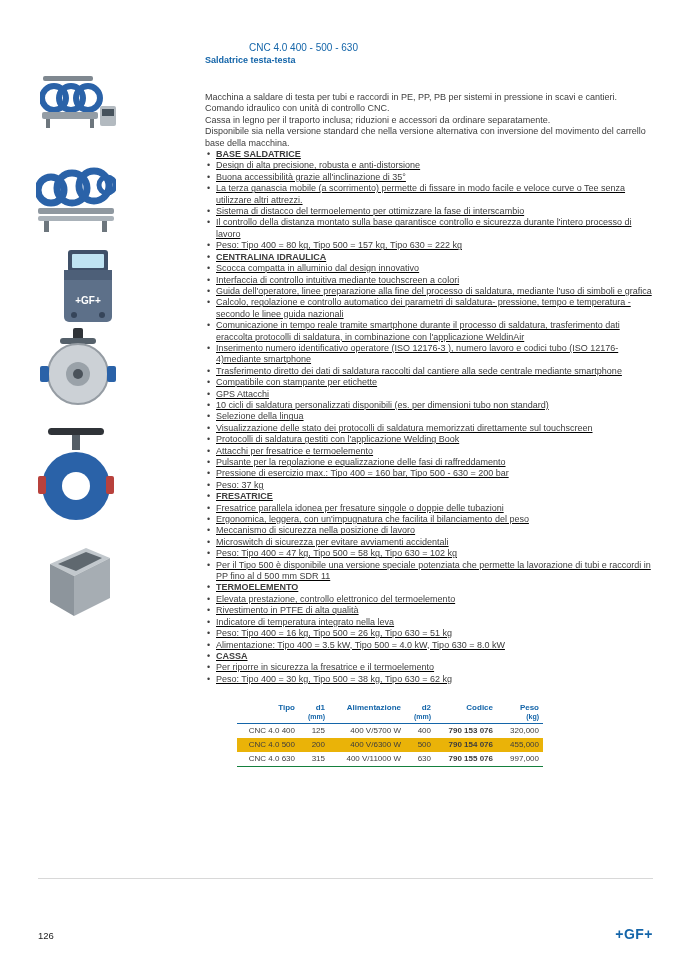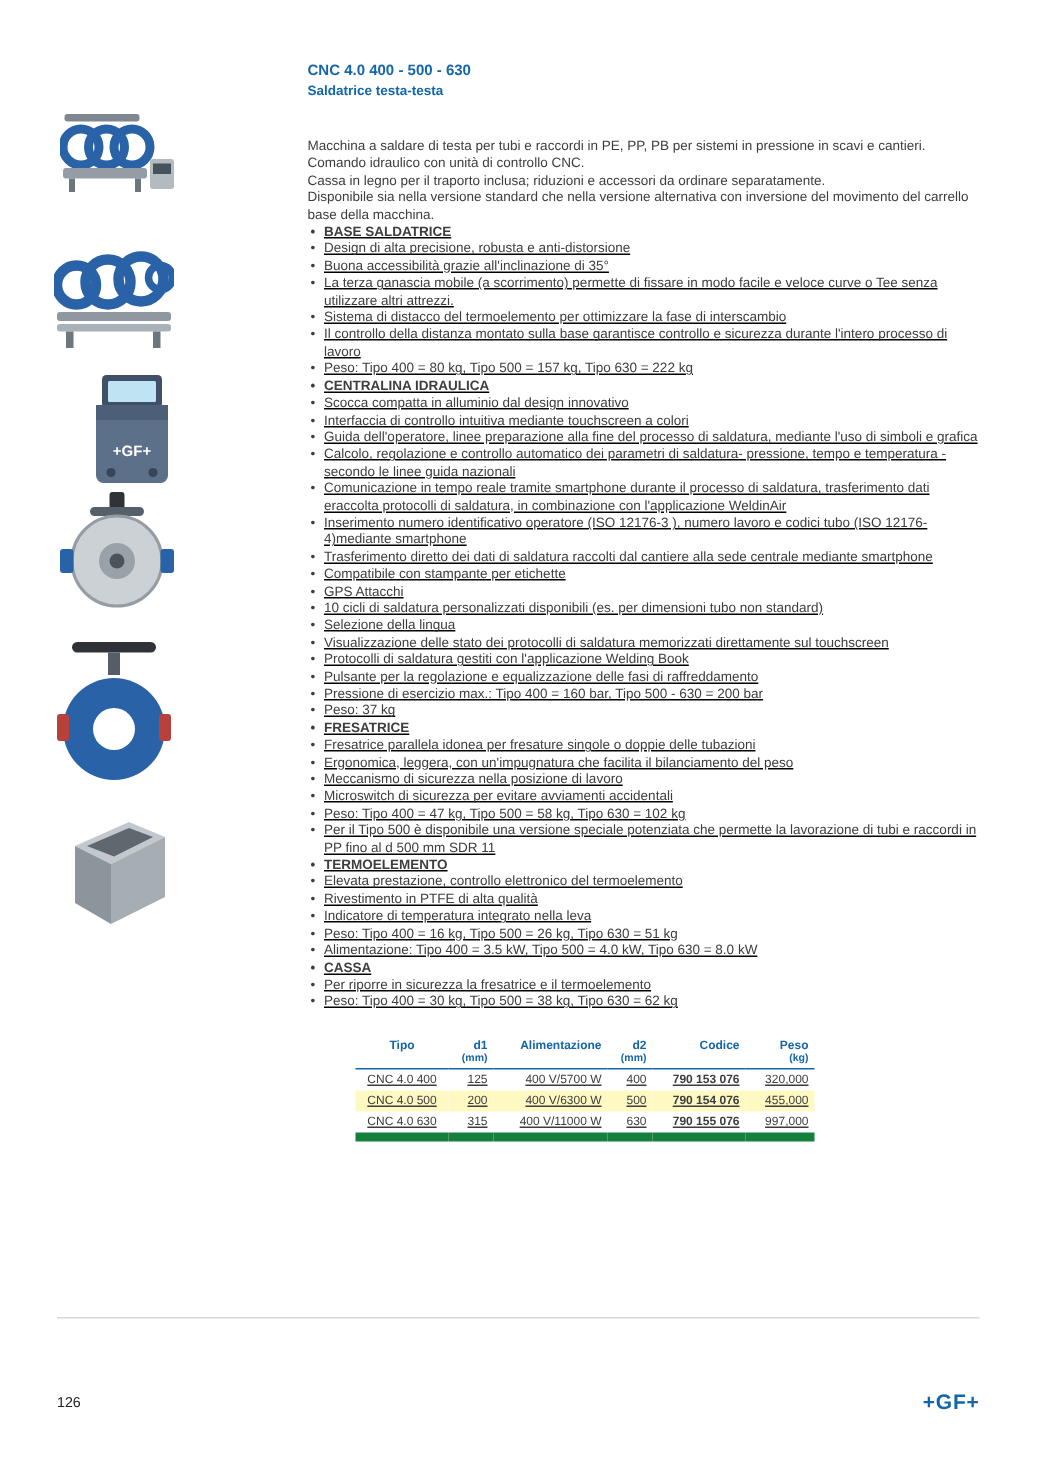--- a/index.html
+++ b/index.html
@@ -5,21 +5,21 @@
   * { margin:0; padding:0; box-sizing:border-box; }
   html,body { background:#ffffff; }
   body { font-family:"Liberation Sans", sans-serif; }
   .page { position:relative; width:691px; height:972px; background:#ffffff; overflow:hidden; }
 
   
   .photo-tile { position:absolute; }
 
   
   .content { position:absolute; left:205px; top:42px; width:448px; }
-  .title    { font-size:10px; font-weight:bold; color:#1465a9; line-height:12px; }
+  .title    { font-size:10px; font-weight:normal; color:#1465a9; line-height:12px;margin-left:44px; }
   .subtitle { font-size:9px;  font-weight:bold; color:#1465a9; line-height:11px; margin-top:1px; }
   .intro { margin-top:26px; }
   .para { font-size:9px; line-height:11.4px; color:#3d3d3d; }
   .sections { margin-top:0;text-decoration:underline; }
   .section-heading {
     font-size:9px; line-height:11.4px; font-weight:bold; color:#3d3d3d;
     position:relative; padding-left:11px;
   }
   .bullet-item {
     font-size:9px; line-height:11.4px; color:#3d3d3d;
@@ -32,26 +32,26 @@
   
   .spec-table { border-collapse:collapse; margin-top:16px; margin-left:32px; }
   .spec-table th {
     color:#1465a9; font-weight:bold; font-size:8px; line-height:9px;
     text-align:right; padding:2px 4px 2px 4px; vertical-align:top;
     border-bottom:1px solid #1465a9;
   }
   .spec-table th .units { font-size:7px; font-weight:bold; color:#1465a9; }
   .spec-table td {
     font-size:8px; line-height:10px; color:#3d3d3d;
-    text-align:right; padding:2px 4px;text-decoration:underline;
+    text-align:right; padding:2px 4px;
   }
   .spec-table td.codice { font-weight:bold; }
-  .spec-table tbody tr:nth-child(2) { background:#fef9c3; }
-  .spec-table tbody tr:last-child td { border-bottom:6px solid #15803d; }
-  .spec-table th:nth-child(1), .spec-table td:nth-child(1){ min-width:62px;text-align:center; }
+  .spec-table tbody tr:nth-child(2) { background:#eab308; }
+  .spec-table tbody tr:last-child td { border-bottom:1px solid #15803d; }
+  .spec-table th:nth-child(1), .spec-table td:nth-child(1){ min-width:62px; }
   .spec-table th:nth-child(2), .spec-table td:nth-child(2){ min-width:30px; }
   .spec-table th:nth-child(3), .spec-table td:nth-child(3){ min-width:76px; }
   .spec-table th:nth-child(4), .spec-table td:nth-child(4){ min-width:30px; }
   .spec-table th:nth-child(5), .spec-table td:nth-child(5){ min-width:62px; }
   .spec-table th:nth-child(6), .spec-table td:nth-child(6){ min-width:46px; }
 
   
   .footer-divider { position:absolute; left:38px; top:878px; width:615px; height:1px; background:#d8d8d8; }
   .page-number { position:absolute; left:38px; top:930px; font-size:9.5px; color:#222222; }
   .brand-logo  { position:absolute; right:38px; top:926px; font-size:14px; font-weight:bold; color:#1465a9; letter-spacing:0.5px; }
@@ -162,20 +162,21 @@
         <div class="bullet-item">Calcolo, regolazione e controllo automatico dei parametri di saldatura- pressione, tempo e temperatura - secondo le linee guida nazionali</div>
         <div class="bullet-item">Comunicazione in tempo reale tramite smartphone durante il processo di saldatura, trasferimento dati eraccolta protocolli di saldatura, in combinazione con l'applicazione WeldinAir</div>
         <div class="bullet-item">Inserimento numero identificativo operatore (ISO 12176-3 ), numero lavoro e codici tubo (ISO 12176-4)mediante smartphone</div>
         <div class="bullet-item">Trasferimento diretto dei dati di saldatura raccolti dal cantiere alla sede centrale mediante smartphone</div>
         <div class="bullet-item">Compatibile con stampante per etichette</div>
         <div class="bullet-item">GPS Attacchi</div>
         <div class="bullet-item">10 cicli di saldatura personalizzati disponibili  (es. per dimensioni tubo non standard)</div>
         <div class="bullet-item">Selezione della lingua</div>
         <div class="bullet-item">Visualizzazione delle stato dei protocolli di saldatura memorizzati direttamente sul touchscreen</div>
         <div class="bullet-item">Protocolli di saldatura gestiti con l'applicazione Welding Book</div>
+        <div class="bullet-item">Attacchi per fresatrice e termoelemento</div>
         <div class="bullet-item">Pulsante per la regolazione e equalizzazione delle fasi di raffreddamento</div>
         <div class="bullet-item">Pressione di esercizio max.: Tipo 400 = 160 bar, Tipo 500 - 630 = 200 bar</div>
         <div class="bullet-item">Peso: 37 kg</div>
         <div class="section-heading">FRESATRICE</div>
         <div class="bullet-item">Fresatrice parallela idonea per fresature singole o doppie delle tubazioni</div>
         <div class="bullet-item">Ergonomica, leggera, con un'impugnatura che facilita il bilanciamento del peso</div>
         <div class="bullet-item">Meccanismo di sicurezza nella posizione di lavoro</div>
         <div class="bullet-item">Microswitch di sicurezza per evitare avviamenti accidentali</div>
         <div class="bullet-item">Peso: Tipo 400 = 47 kg, Tipo 500 = 58 kg, Tipo 630 = 102 kg</div>
         <div class="bullet-item">Per il Tipo 500 è disponibile una versione speciale potenziata che permette la lavorazione di tubi e raccordi in PP fino al d 500 mm SDR 11</div>

